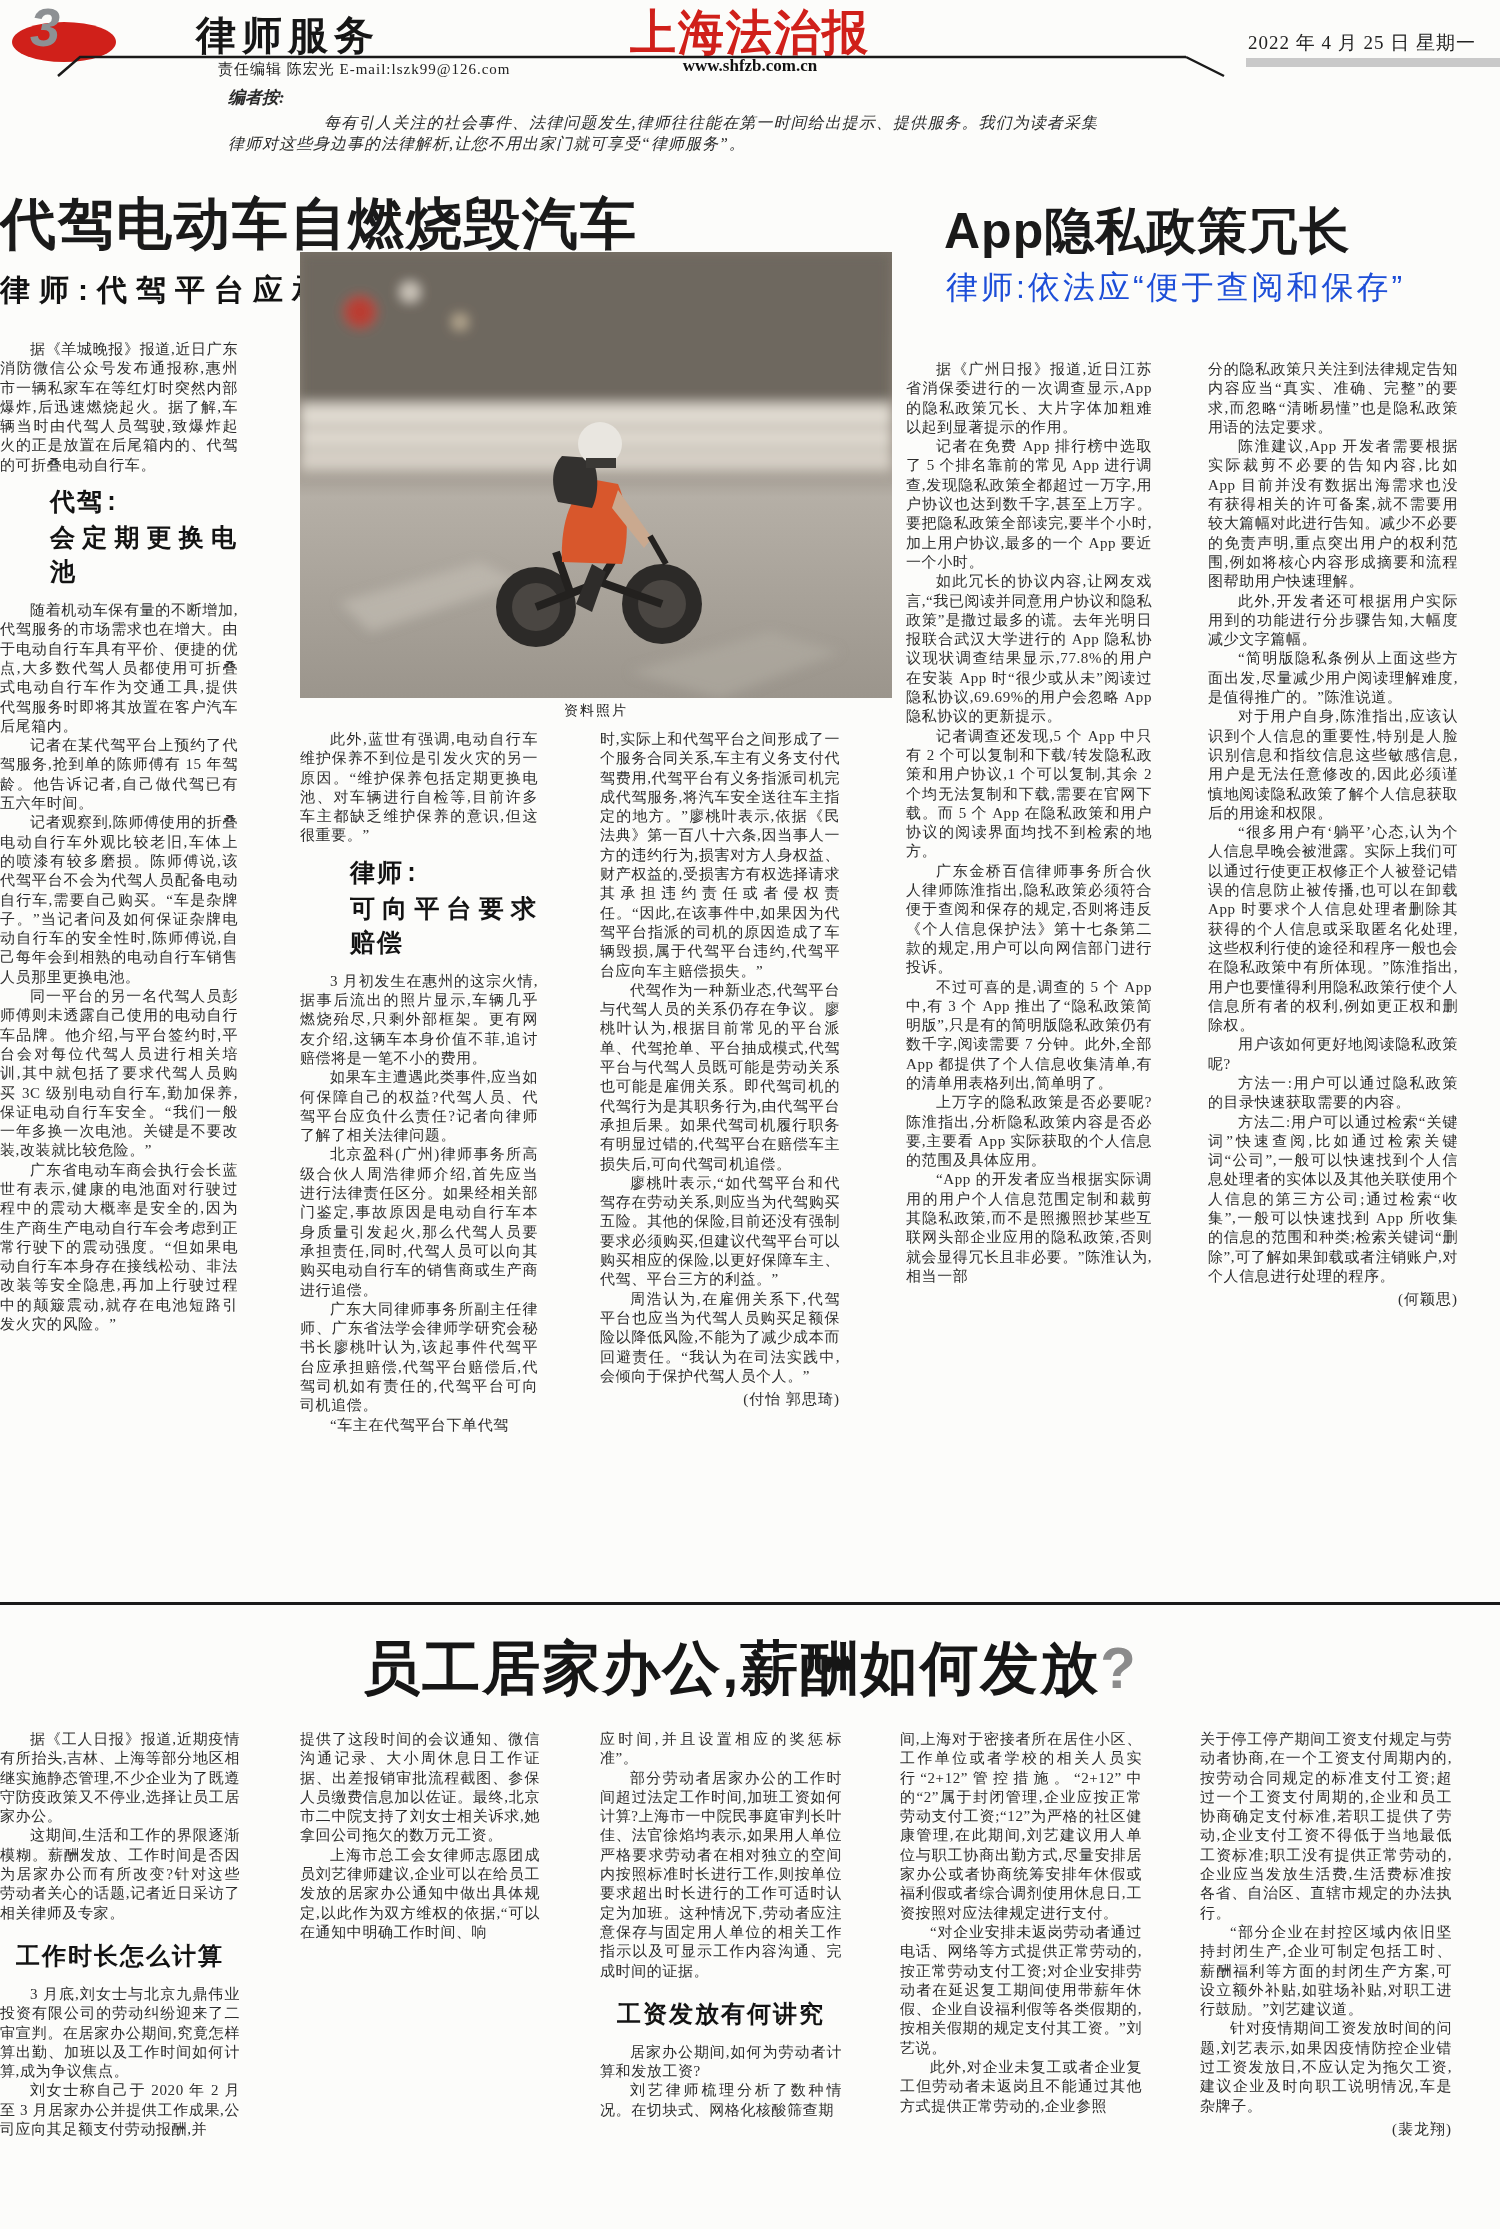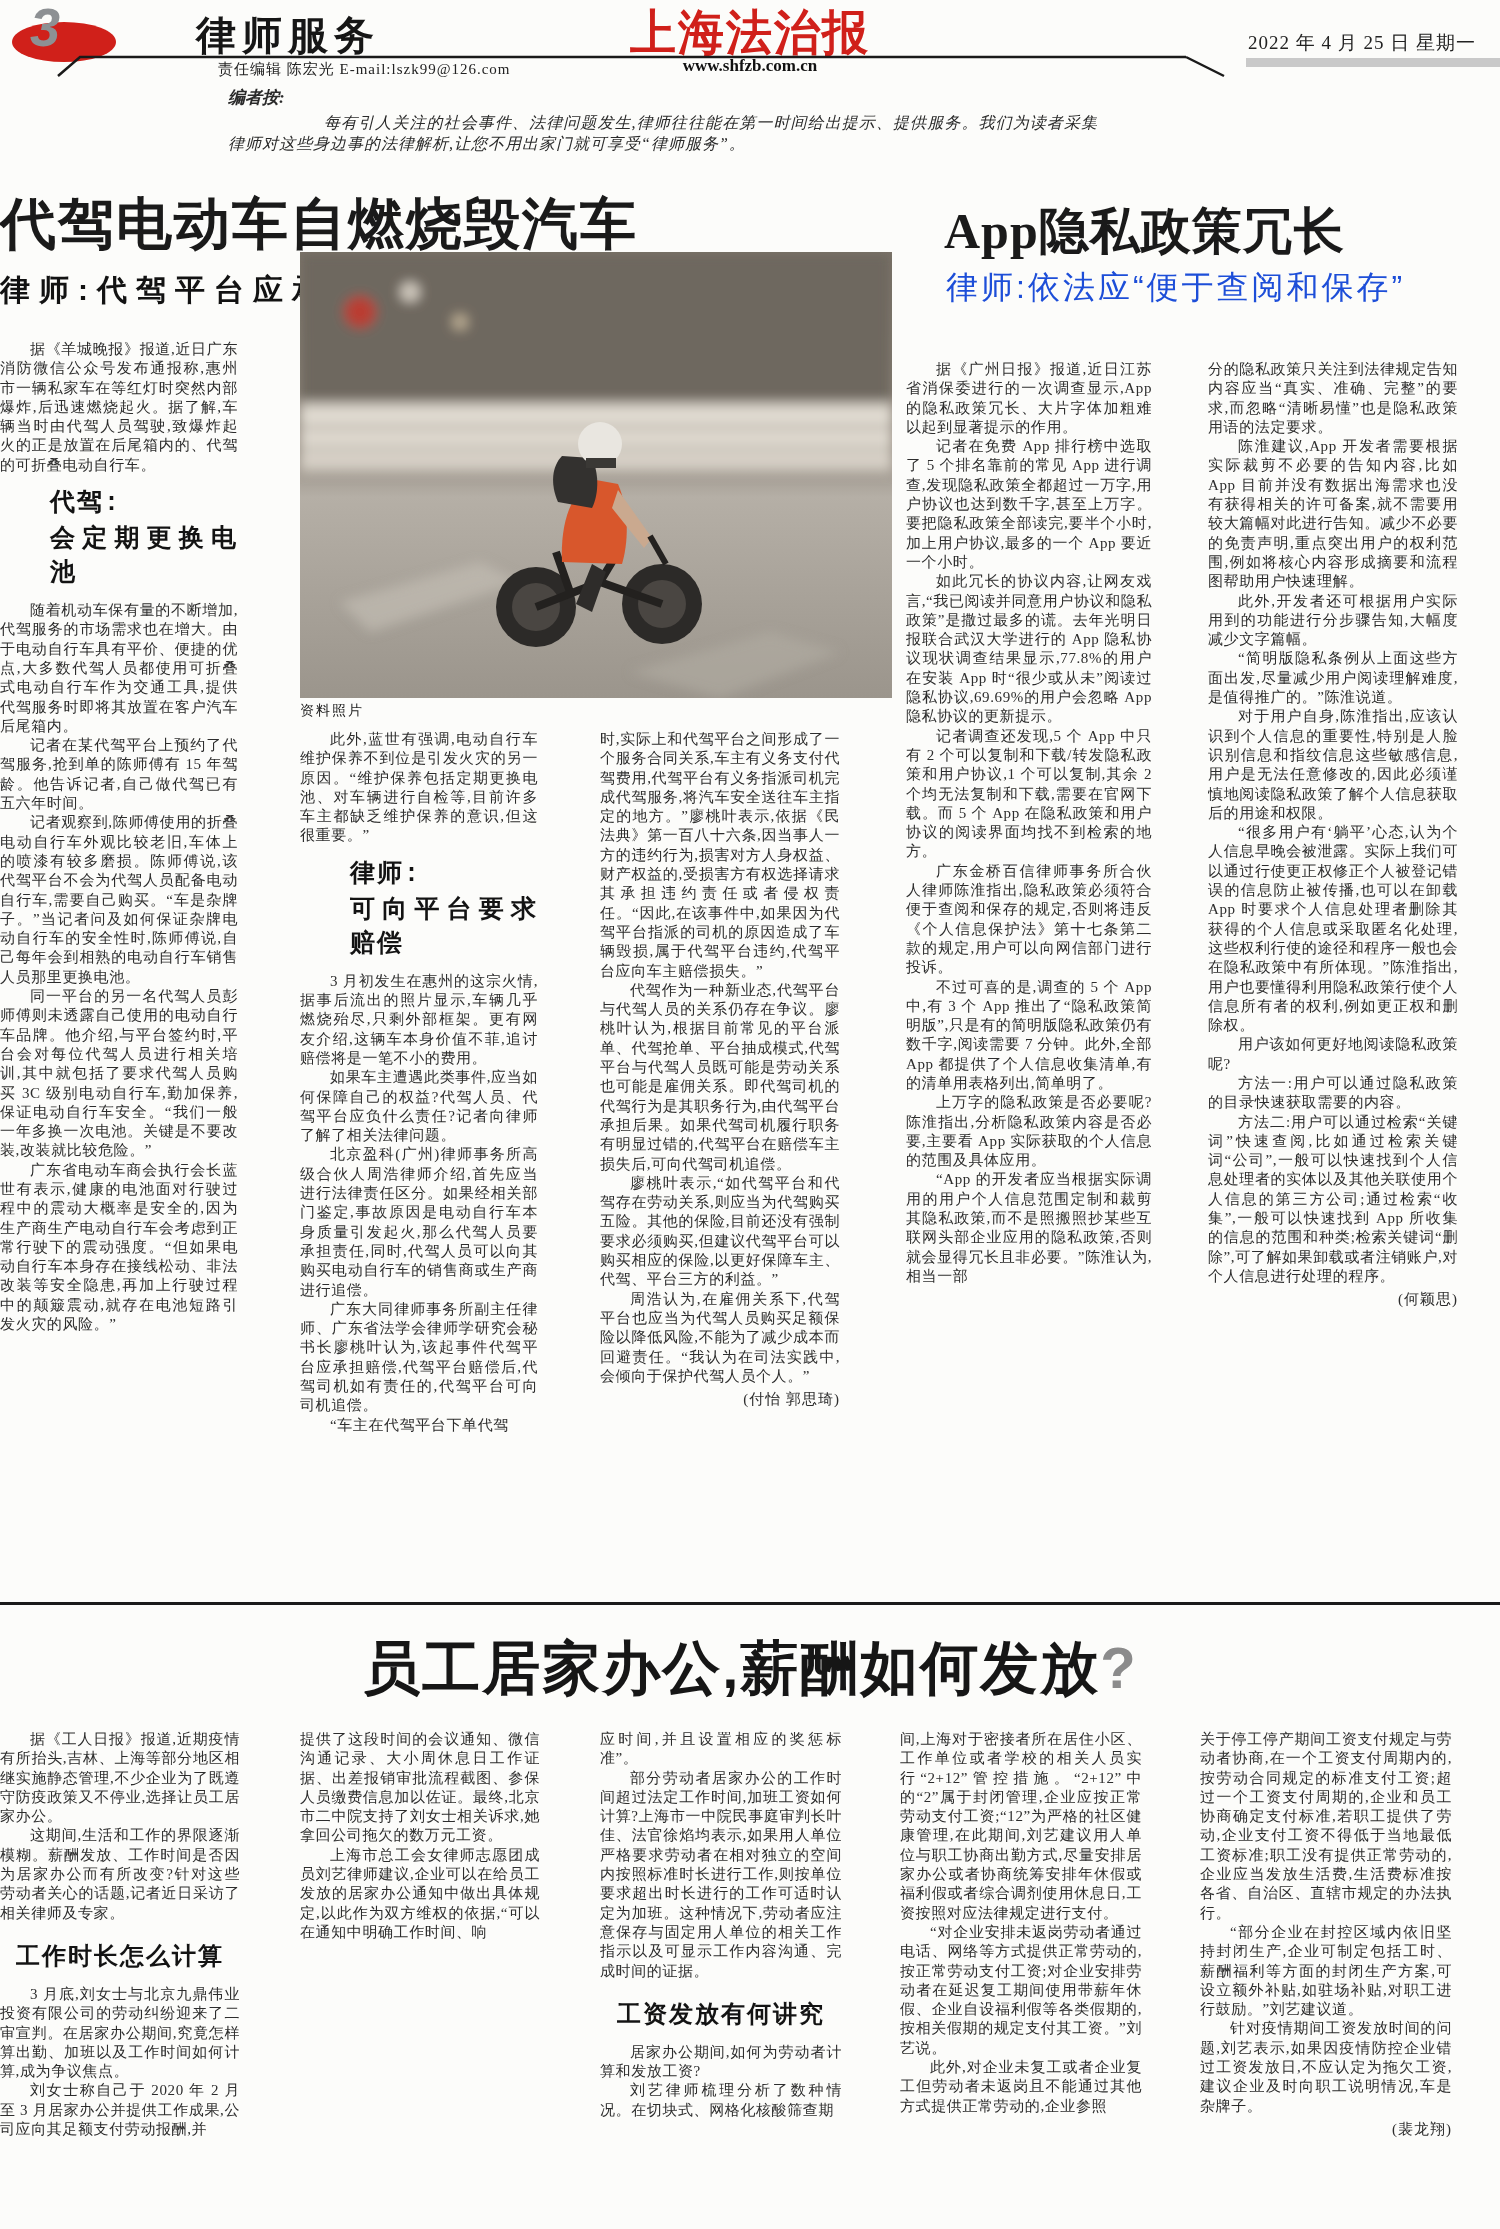--- a/index.html
+++ b/index.html
@@ -23,38 +23,38 @@
   .graybar{position:absolute;left:1246px;top:58px;width:254px;height:9px;background:#c9c9c9;}
   
   .ednote{position:absolute;left:228px;top:86px;width:870px;font-style:italic;color:#2a2a2a;}
   .ednote .lbl{font-weight:bold;font-size:17px;margin-bottom:3px;}
   .ednote p{margin:0;font-size:16px;line-height:21px;text-indent:6em;letter-spacing:1px;text-align:justify;}
   
   .h1-left{position:absolute;left:0px;top:196px;width:670px;font-family:"Liberation Sans",sans-serif;
            font-weight:bold;font-size:56px;line-height:1;color:#1a1a1a;letter-spacing:2px;white-space:nowrap;}
   .h2-left{position:absolute;left:0px;top:270px;font-family:"Liberation Sans",sans-serif;font-weight:bold;
            font-size:30px;color:#121212;letter-spacing:9px;}
-  .h1-app{position:absolute;left:944px;top:198px;font-family:Liberation Serif, serif;font-weight:bold;
+  .h1-app{position:absolute;left:944px;top:198px;font-family:Liberation Sans, sans-serif;font-weight:bold;
           font-size:50px;color:#1a1a1a;letter-spacing:1px;}
   .h2-app{position:absolute;left:946px;top:266px;font-family:"Liberation Sans",sans-serif;font-weight:normal;
           font-size:32px;color:#1d4ed8;letter-spacing:3px;}
   
   .col{position:absolute;font-size:15px;line-height:19.3px;text-align:justify;letter-spacing:0.6px;
        color:#2d2d2d;overflow:hidden;}
   .col p{margin:0;text-indent:2em;}
   .col p.pc{text-indent:0;}
   .col .h{font-family:Liberation Mono, monospace;font-weight:bold;font-size:25px;line-height:34px;
           color:#131313;margin:12px 0 2px 2em;letter-spacing:2px;text-indent:0;}
   .col .h + .h{margin-top:0;margin-bottom:10px;}
   .col .hc{font-family:"Liberation Sans",sans-serif;font-weight:bold;font-size:24px;line-height:30px;
            color:#131313;margin:18px 0 14px 0;text-align:center;letter-spacing:2px;}
   .col .by{text-align:right;margin-top:4px;letter-spacing:1px;}
   
   .photo{position:absolute;left:300px;top:252px;width:592px;height:446px;background:#968e84;overflow:hidden;}
-  .caption{position:absolute;left:300px;top:702px;width:592px;text-align:left;font-size:14px;
+  .caption{position:absolute;left:300px;top:702px;width:592px;text-align:center;font-size:14px;
            color:#222;letter-spacing:2px;}
   
   .divider{position:absolute;left:0;top:1602px;width:1500px;height:3px;background:#1a1a1a;}
   .h1-bottom{position:absolute;left:0;top:1630px;width:1500px;text-align:center;
              font-family:"Liberation Sans",sans-serif;font-weight:bold;font-size:58px;color:#161616;
              letter-spacing:2px;}
   .h1-bottom .qm{color:#8b8b8b;}
 </style>
 </head>
 <body>

